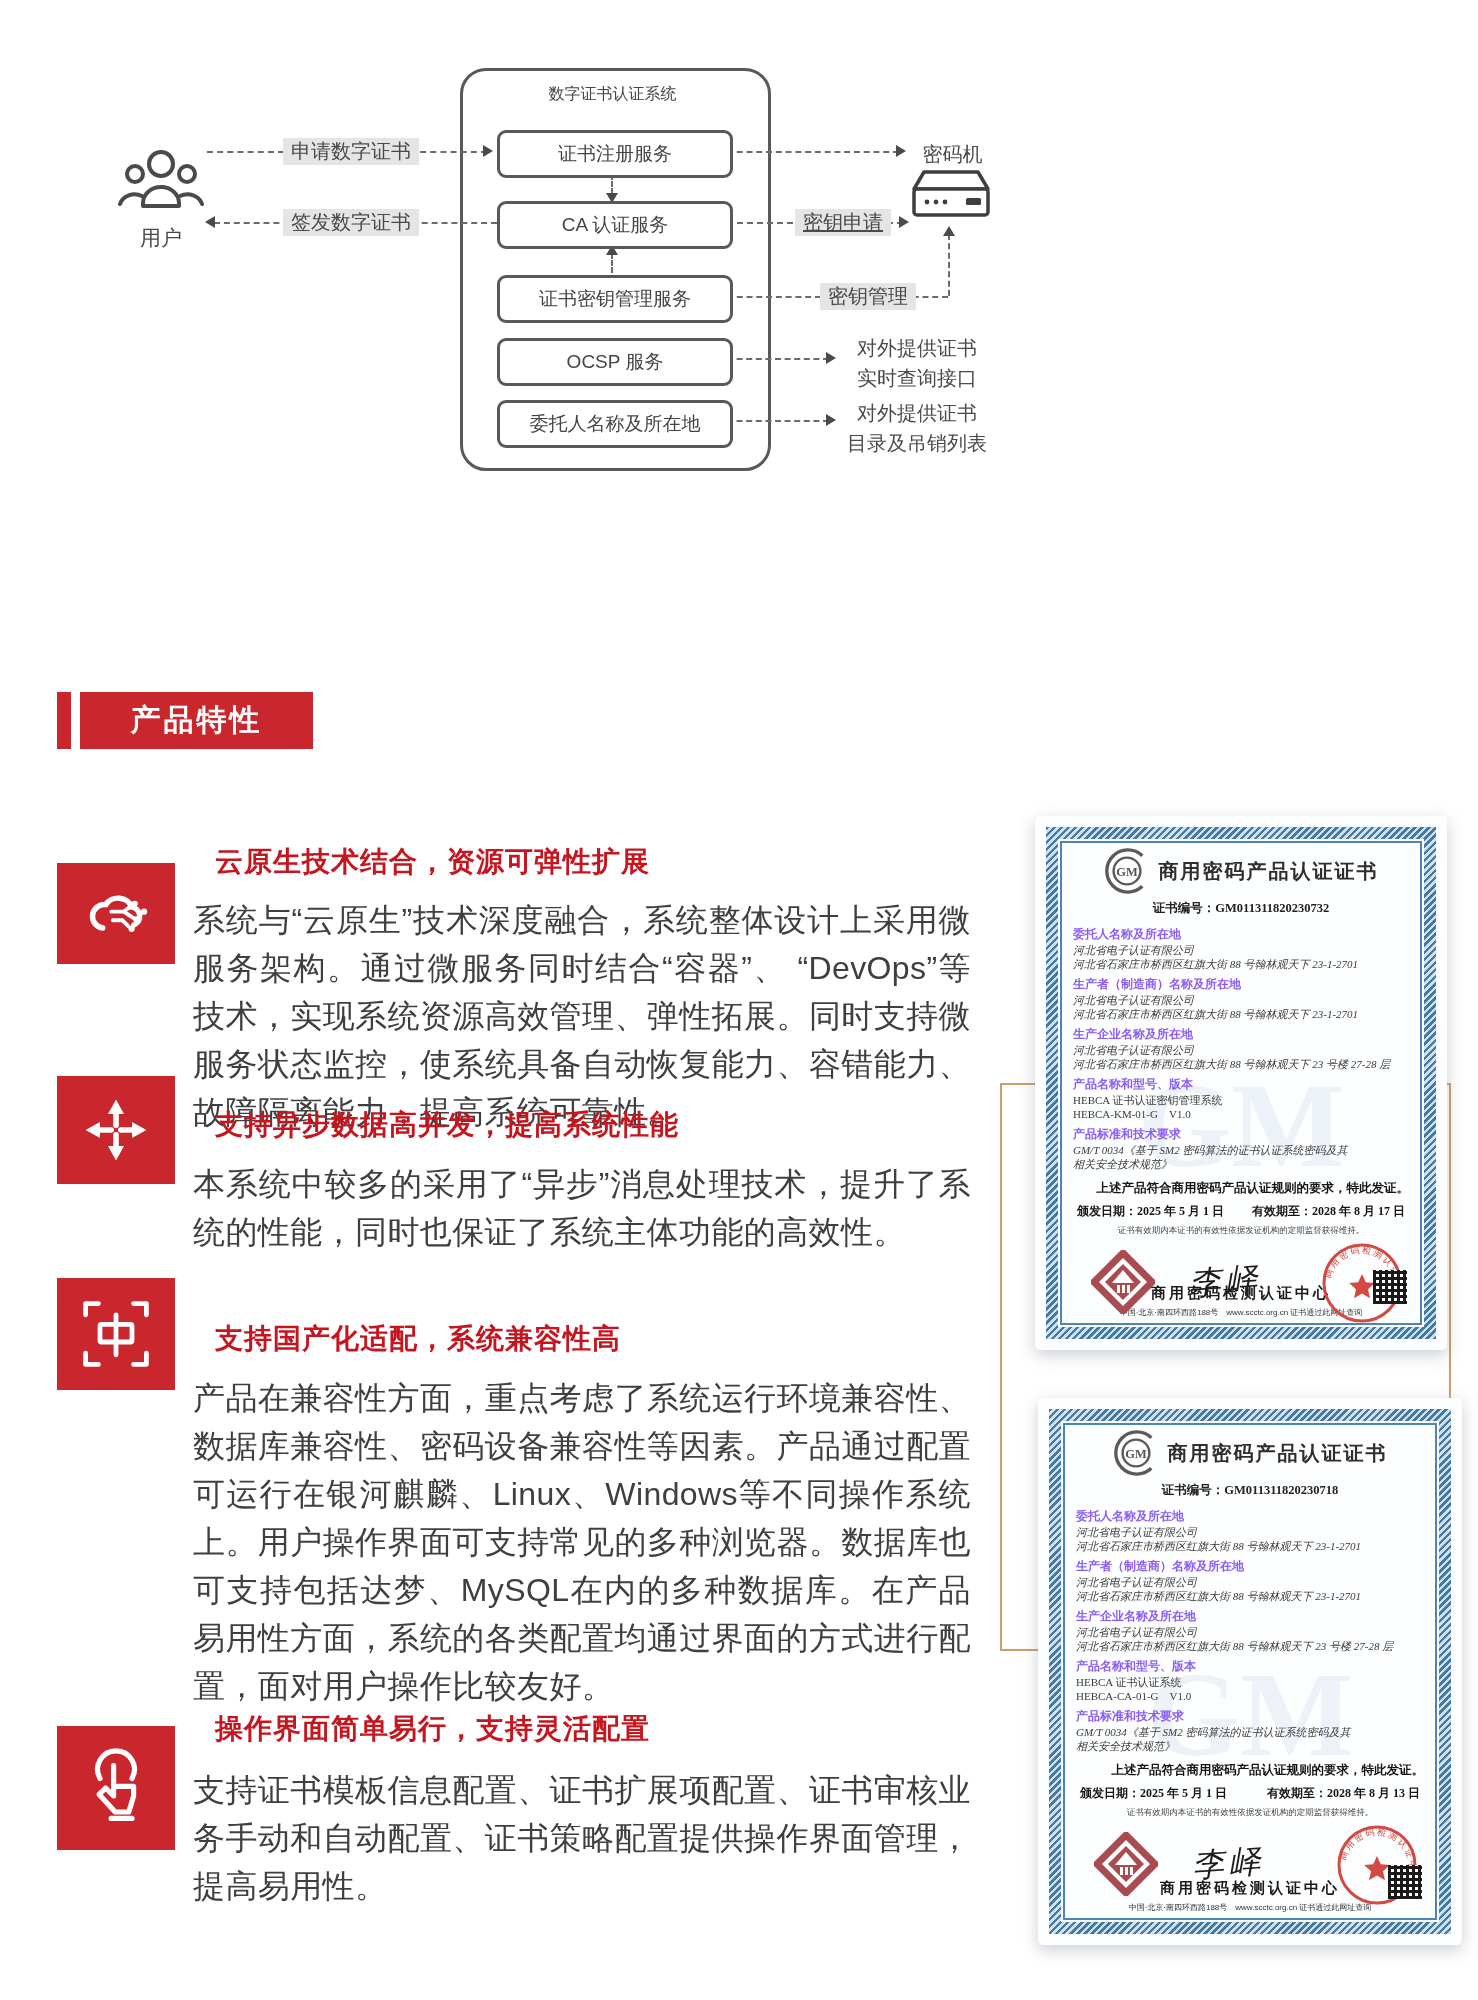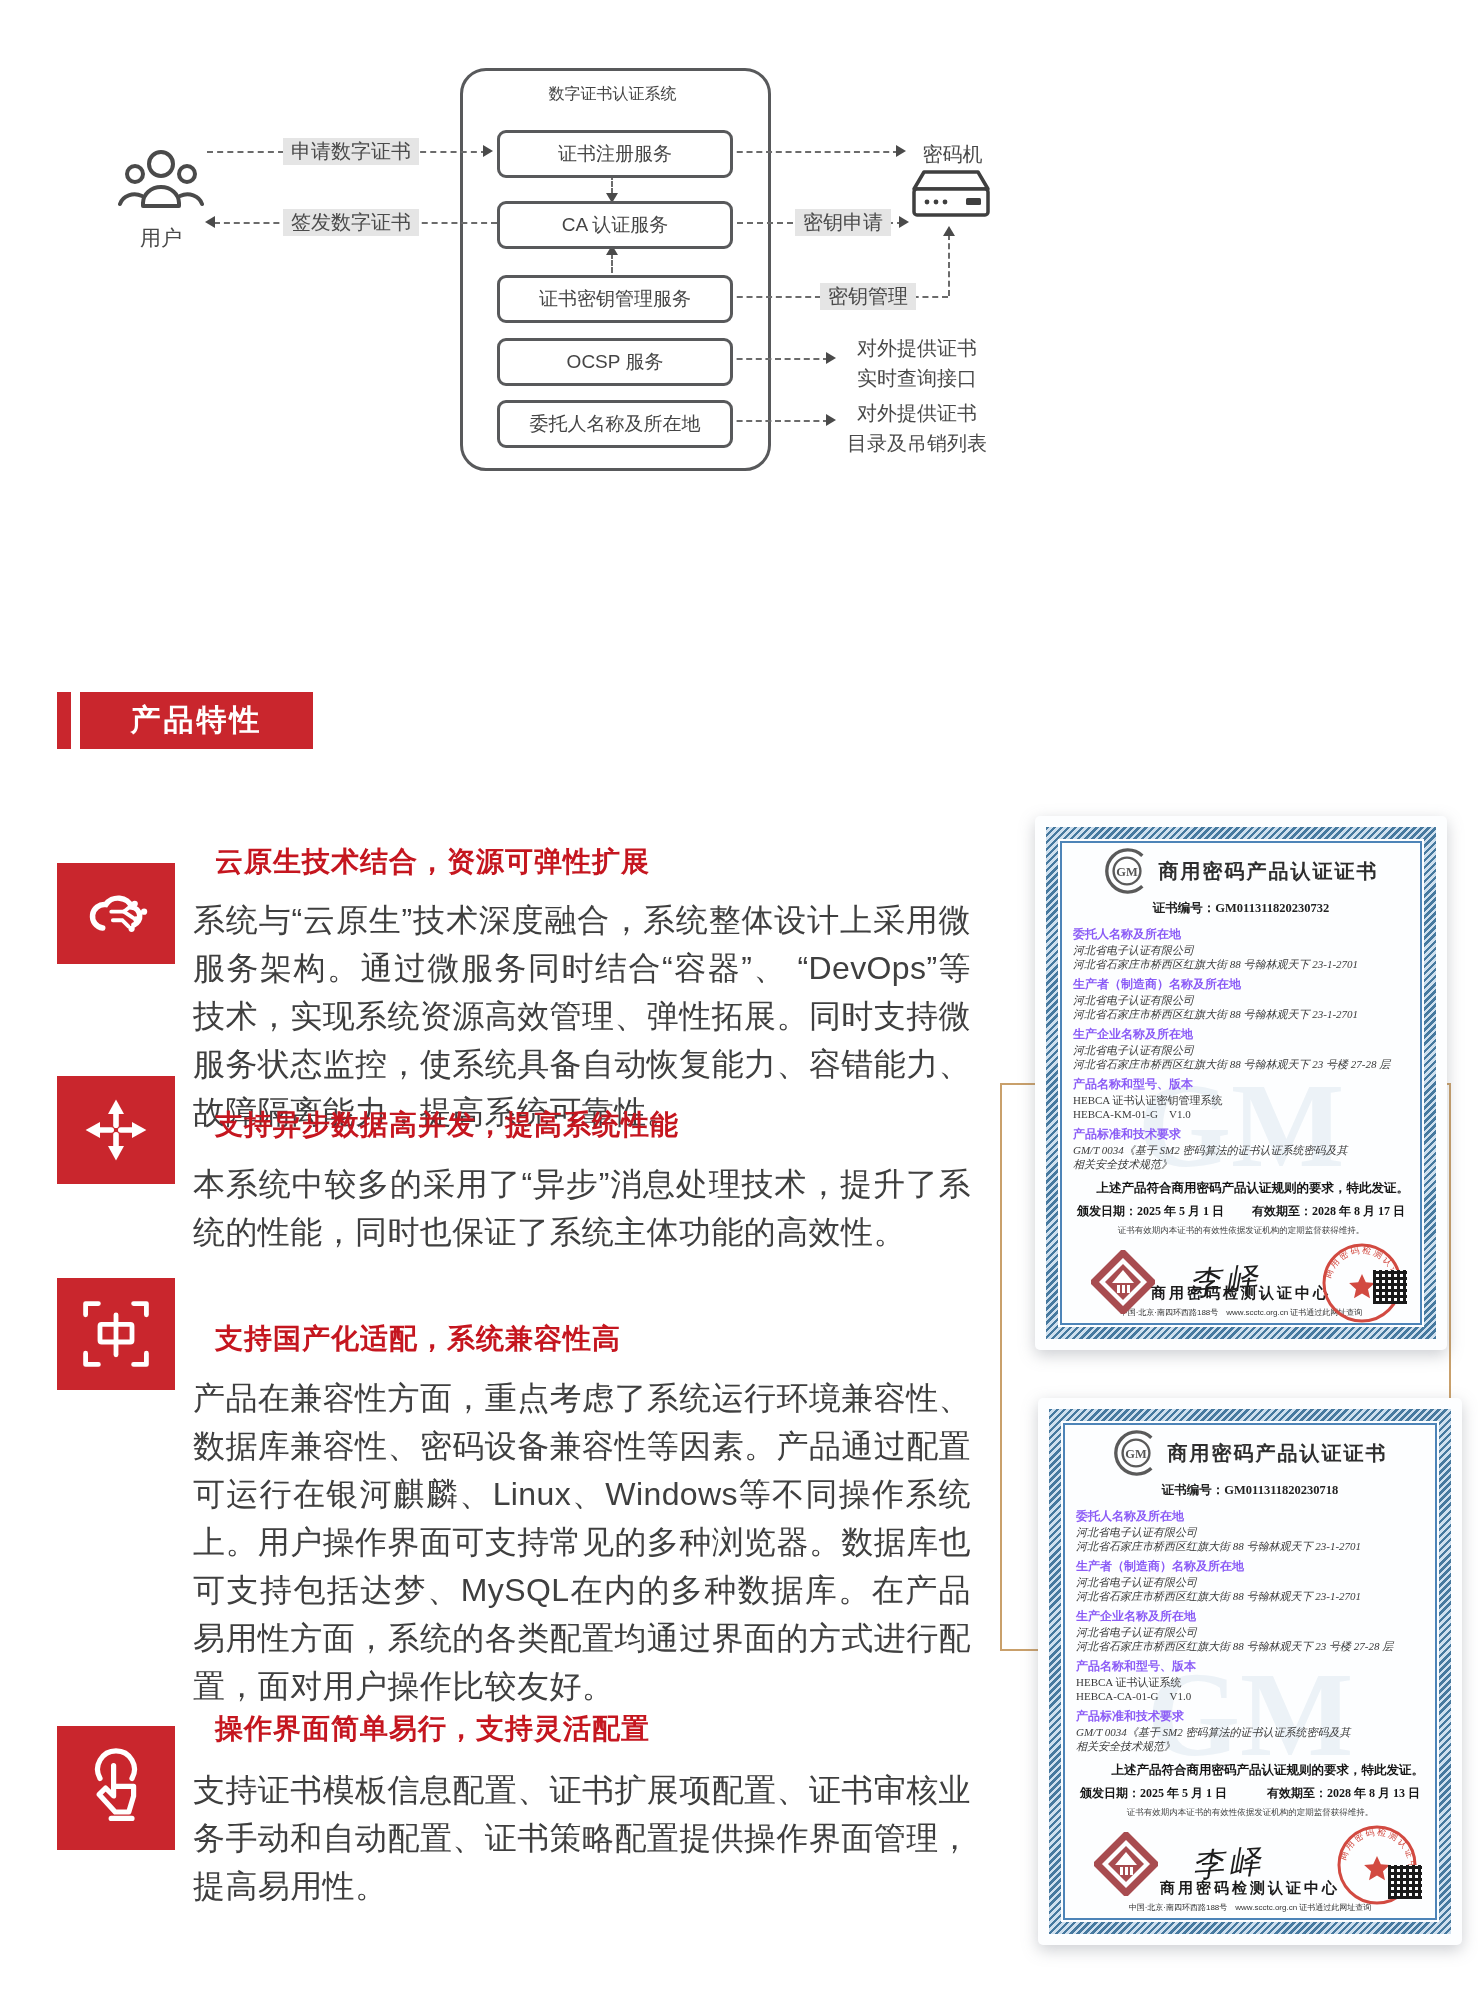--- a/index.html
+++ b/index.html
@@ -93,21 +93,21 @@
 
   <div class="abs dl" style="left:214px;top:222px;width:283px;"></div>
   <div class="abs ah l" style="left:205px;top:216px;"></div>
   <div class="abs dlabel" style="left:283px;top:209px;">签发数字证书</div>
 
   <div class="abs dl" style="left:727px;top:151px;width:172px;"></div>
   <div class="abs ah r" style="left:896px;top:145px;"></div>
 
   <div class="abs dl" style="left:727px;top:222px;width:176px;"></div>
   <div class="abs ah r" style="left:899px;top:216px;"></div>
-  <div class="abs dlabel" style="left:795px;top:209px;">密钥申请</div>
+  <div class="abs dlabel" style="left:795px;top:209px;text-decoration:underline;">密钥申请</div>
 
   <div class="abs dl" style="left:727px;top:296px;width:221px;"></div>
   <div class="abs dlv" style="left:948px;top:234px;height:62px;"></div>
   <div class="abs ah u" style="left:943px;top:226px;"></div>
   <div class="abs dlabel" style="left:820px;top:283px;">密钥管理</div>
 
   <div class="abs dl" style="left:727px;top:358px;width:102px;"></div>
   <div class="abs ah r" style="left:826px;top:352px;"></div>
   <div class="abs outlabel" style="left:842px;top:333px;width:150px;">
     <div>对外提供证书</div>

